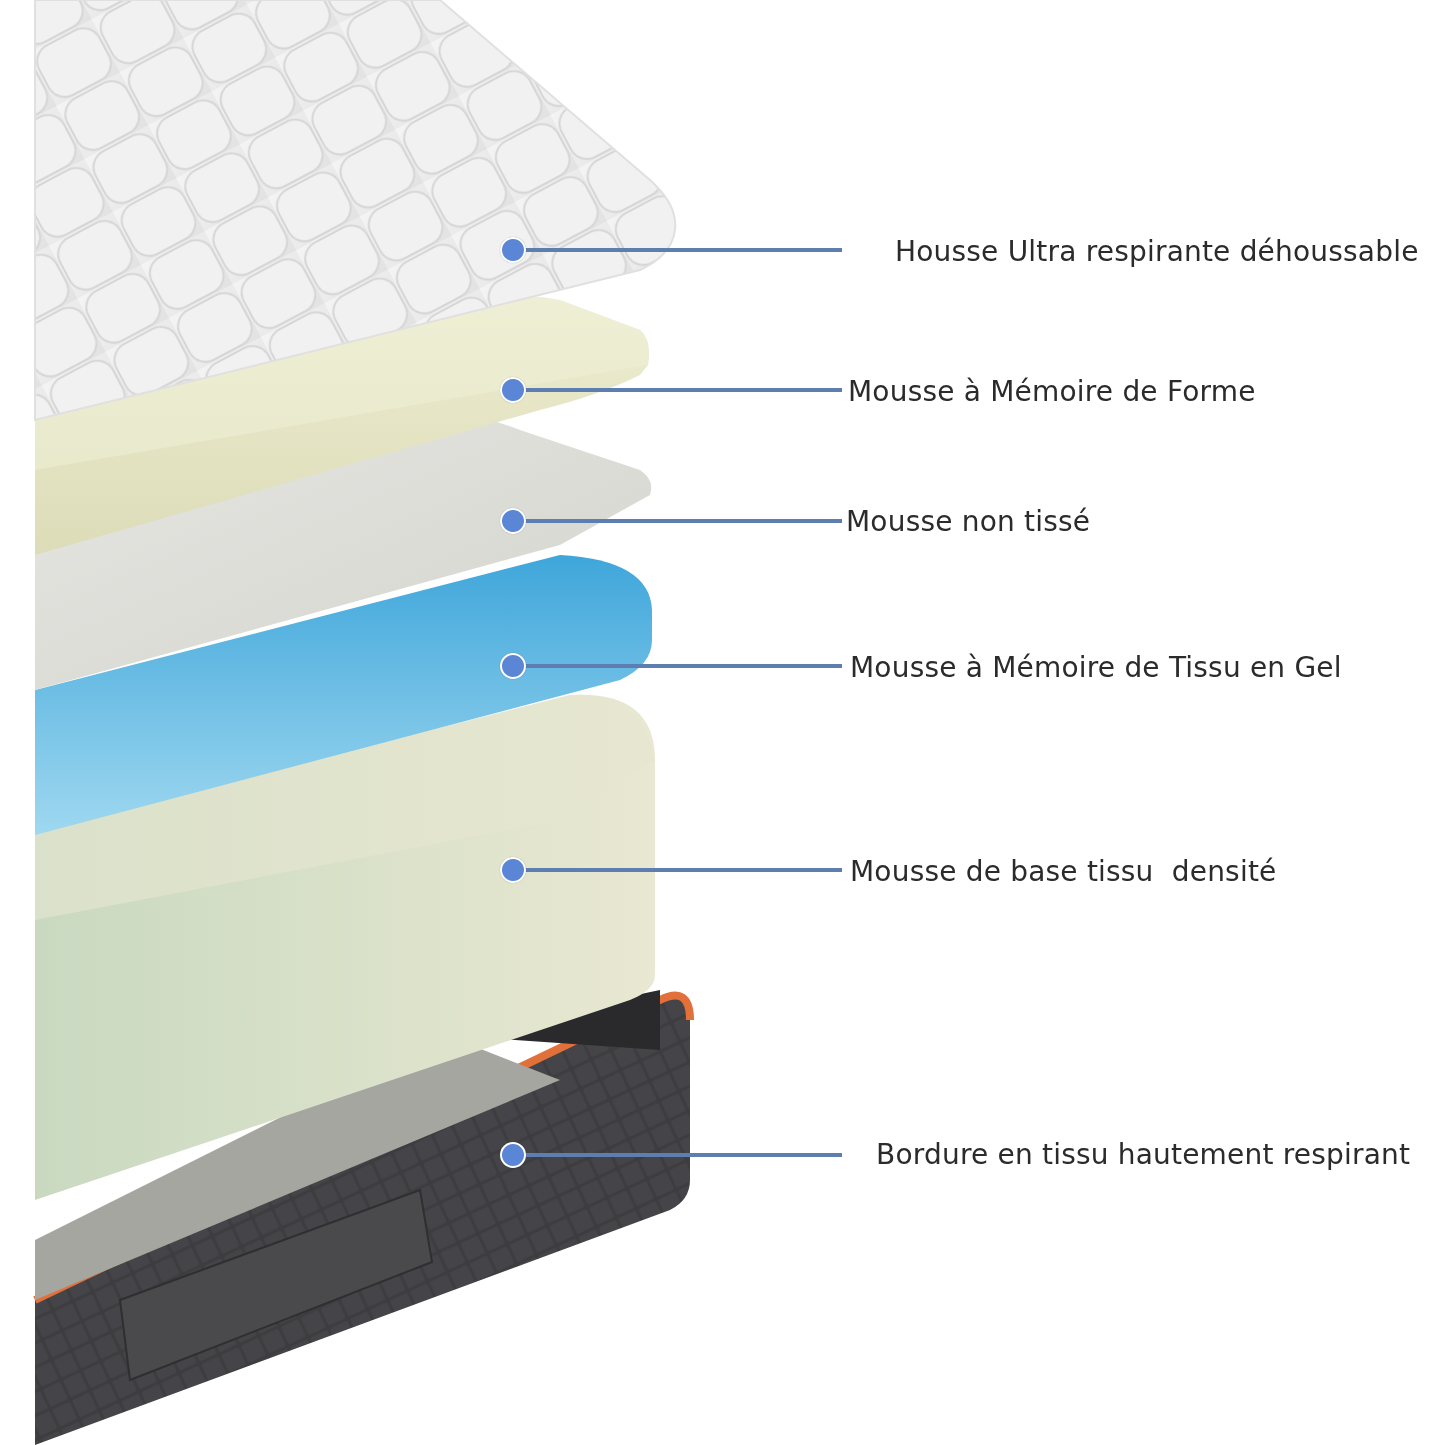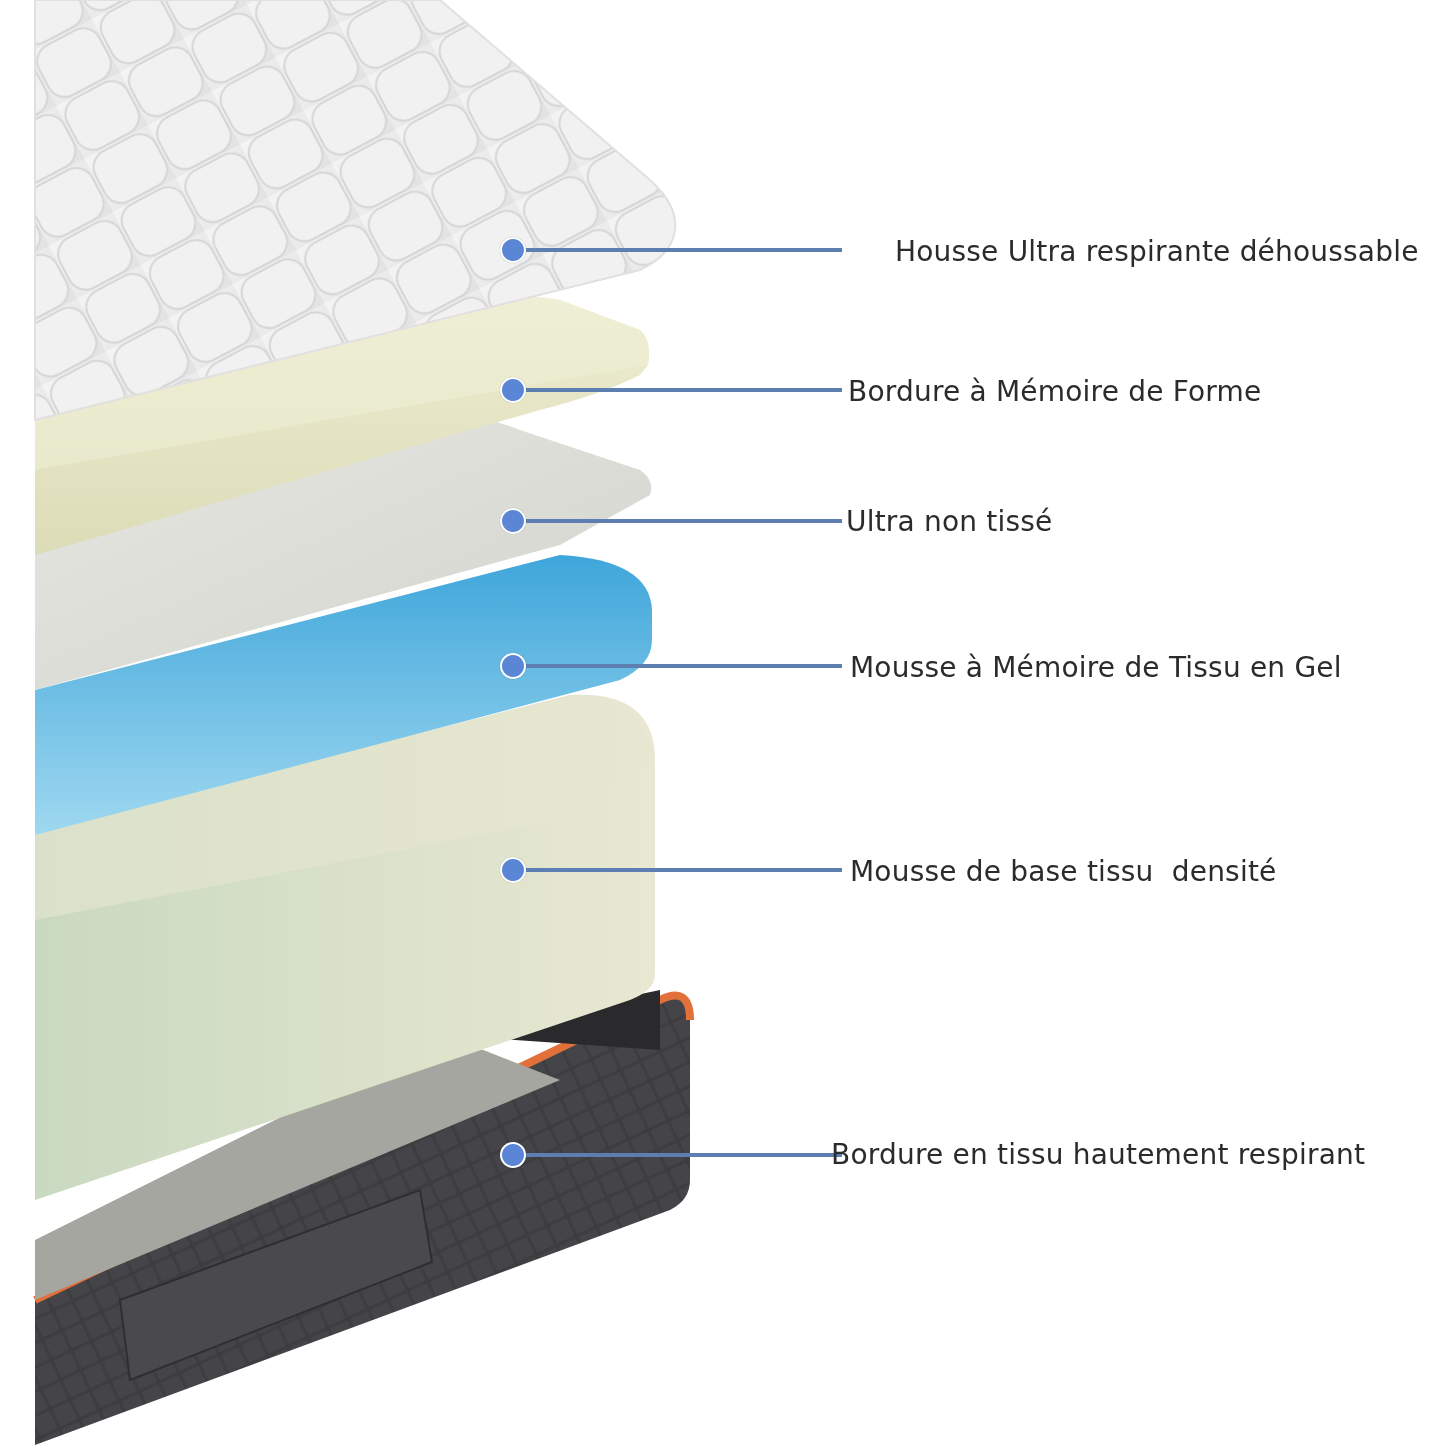--- a/index.html
+++ b/index.html
@@ -83,38 +83,38 @@
 
 <div class="callout" style="left:0;top:0;">
   <div class="line" style="left:525px;top:248px;width:317px;"></div>
   <div class="dot" style="left:500px;top:237px;"></div>
   <div class="label" style="left:895px;top:236px;">Housse Ultra respirante déhoussable</div>
 </div>
 
 <div class="callout" style="left:0;top:0;">
   <div class="line" style="left:525px;top:388px;width:317px;"></div>
   <div class="dot" style="left:500px;top:377px;"></div>
-  <div class="label" style="left:848px;top:376px;">Bordure à Mémoire de Forme</div>
+  <div class="label" style="left:848px;top:376px;">Mousse à Mémoire de Forme</div>
 </div>
 
 <div class="callout" style="left:0;top:0;">
   <div class="line" style="left:525px;top:519px;width:317px;"></div>
   <div class="dot" style="left:500px;top:508px;"></div>
-  <div class="label" style="left:846px;top:506px;">Ultra non tissé</div>
+  <div class="label" style="left:846px;top:506px;">Mousse non tissé</div>
 </div>
 
 <div class="callout" style="left:0;top:0;">
   <div class="line" style="left:525px;top:664px;width:317px;"></div>
   <div class="dot" style="left:500px;top:653px;"></div>
   <div class="label" style="left:850px;top:652px;">Mousse à Mémoire de Tissu en Gel</div>
 </div>
 
 <div class="callout" style="left:0;top:0;">
   <div class="line" style="left:525px;top:868px;width:317px;"></div>
   <div class="dot" style="left:500px;top:857px;"></div>
   <div class="label" style="left:850px;top:856px;">Mousse de base tissu  densité</div>
 </div>
 
 <div class="callout" style="left:0;top:0;">
   <div class="line" style="left:525px;top:1153px;width:317px;"></div>
   <div class="dot" style="left:500px;top:1142px;"></div>
-  <div class="label" style="left:831px;top:1139px;text-align:right;">Bordure en tissu hautement respirant</div>
+  <div class="label" style="left:876px;top:1139px;text-align:right;">Bordure en tissu hautement respirant</div>
 </div>
 
 </body></html>

